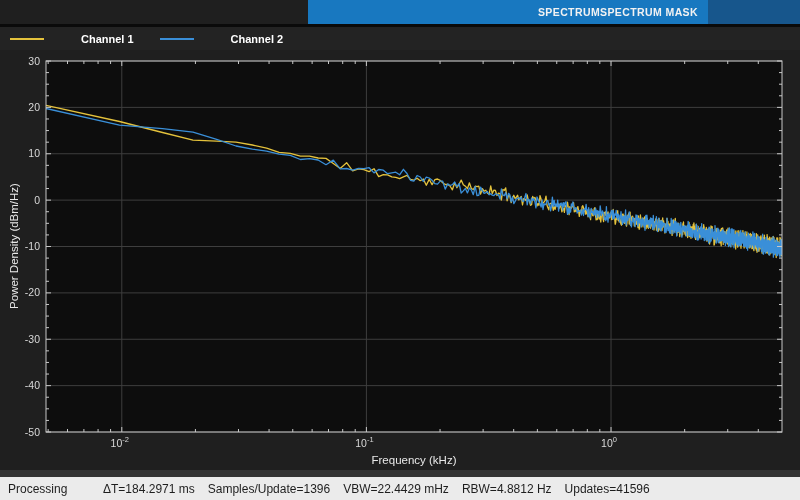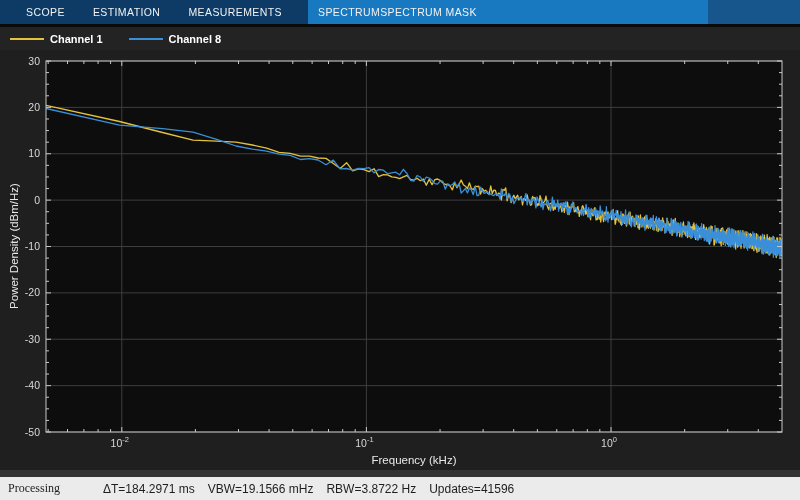--- a/index.html
+++ b/index.html
@@ -5,69 +5,64 @@
   html,body{margin:0;padding:0;}
   body{
     width:800px;height:500px;overflow:hidden;position:relative;
     background:#1F1F1F;font-family:"Liberation Sans",sans-serif;
     -webkit-font-smoothing:antialiased;
   }
   
   .toolbar{position:absolute;top:0;left:0;width:800px;height:24px;}
   .tab-sec{position:absolute;top:0;height:24px;display:flex;align-items:center;}
   .sec-left{left:0;width:308px;background:#0E3B66;justify-content:space-around;padding:0 12px;box-sizing:border-box;}
-  .sec-active{left:308px;width:400px;background:#1878C0;justify-content:flex-start;padding:0 10px;box-sizing:border-box;}
+  .sec-active{left:308px;width:400px;background:#1878C0;justify-content:flex-end;padding:0 10px;box-sizing:border-box;font-weight:bold;}
   .sec-right{left:708px;width:92px;background:#17568C;}
   .tab{color:#F2F2F2;font-size:10.5px;letter-spacing:.4px;white-space:nowrap;cursor:default;}
   .toolbar-underline{position:absolute;top:24px;left:0;width:800px;height:3px;background:#0A0A0A;}
   
   .legend-bar{position:absolute;top:27px;left:0;width:800px;height:23px;background:#232323;
     display:flex;align-items:center;padding-left:10px;box-sizing:border-box;gap:26px;}
   .legend-item{display:flex;align-items:center;gap:6px;cursor:default;}
   .legend-line{width:34px;height:0;border-top:2px solid;}
-  .legend-label{color:#FFFFFF;font-size:11px;font-weight:bold;}
+  .legend-label{color:#FFFFFF;font-size:11px;font-weight:bold;margin-left:31px;}
   
   .figure{position:absolute;top:50px;left:0;width:800px;height:420px;background:#1F1F1F;}
   svg{display:block;}
   .axis-label{fill:#E8E8E8;font-size:11.5px;font-family:"Liberation Sans",sans-serif;}
   .tick-label{fill:#D8D8D8;font-size:10.5px;font-family:"Liberation Sans",sans-serif;}
   
   .status-sep{position:absolute;top:470px;left:0;width:800px;height:7px;background:#333333;}
   .status-bar{position:absolute;top:477px;left:0;width:800px;height:23px;background:#EBEBEB;
     display:flex;align-items:center;color:#1E1E1E;font-size:12px;white-space:nowrap;overflow:hidden;}
-  .status-state{margin-left:8px;width:95px;flex:0 0 auto;font-family:Liberation Serif, serif;}
+  .status-state{margin-left:8px;width:95px;flex:0 0 auto;}
   .status-stats{display:flex;gap:13px;}
 </style>
 </head>
 <body>
 
 <div class="toolbar">
-  <div class="tab-sec sec-left" id="left-tabs">
-      <div class="tab">SCOPE</div>
-      <div class="tab">ESTIMATION</div>
-      <div class="tab">MEASUREMENTS</div>
-    </div>
   <div class="tab-sec sec-active" id="active-tabs">
       <div class="tab">SPECTRUM</div>
       <div class="tab">SPECTRUM MASK</div>
     </div>
   <div class="tab-sec sec-right">
     
   </div>
 </div>
 <div class="toolbar-underline"></div>
 
 <div class="legend-bar" id="legend-bar">
     <div class="legend-item">
       <span class="legend-line" style="border-top-color: rgb(228, 194, 60);"></span>
       <span class="legend-label">Channel 1</span>
     </div>
     <div class="legend-item">
       <span class="legend-line" style="border-top-color: rgb(58, 143, 216);"></span>
-      <span class="legend-label">Channel 8</span>
+      <span class="legend-label">Channel 2</span>
     </div>
   </div>
 
 <div class="figure">
   <svg id="plot-svg" width="800" height="420">
     <defs>
       <clipPath id="pc">
           <rect x="46" y="11" width="736" height="371"></rect>
         </clipPath>
     </defs>
@@ -222,17 +217,18 @@
       <line x1="46" y1="22.59375" x2="49" y2="22.59375" stroke="#C8C8C8"></line>
       <line x1="782" y1="22.59375" x2="779" y2="22.59375" stroke="#C8C8C8"></line>
     </svg>
 </div>
 
 <div class="status-sep"></div>
 <div class="status-bar">
   <span class="status-state">Processing</span>
   <span class="status-stats" id="status-stats">
       <span>ΔT=184.2971 ms</span>
-      <span>VBW=19.1566 mHz</span>
-      <span>RBW=3.8722 Hz</span>
+      <span>Samples/Update=1396</span>
+      <span>VBW=22.4429 mHz</span>
+      <span>RBW=4.8812 Hz</span>
       <span>Updates=41596</span>
     </span>
 </div>
 
 </body></html>

